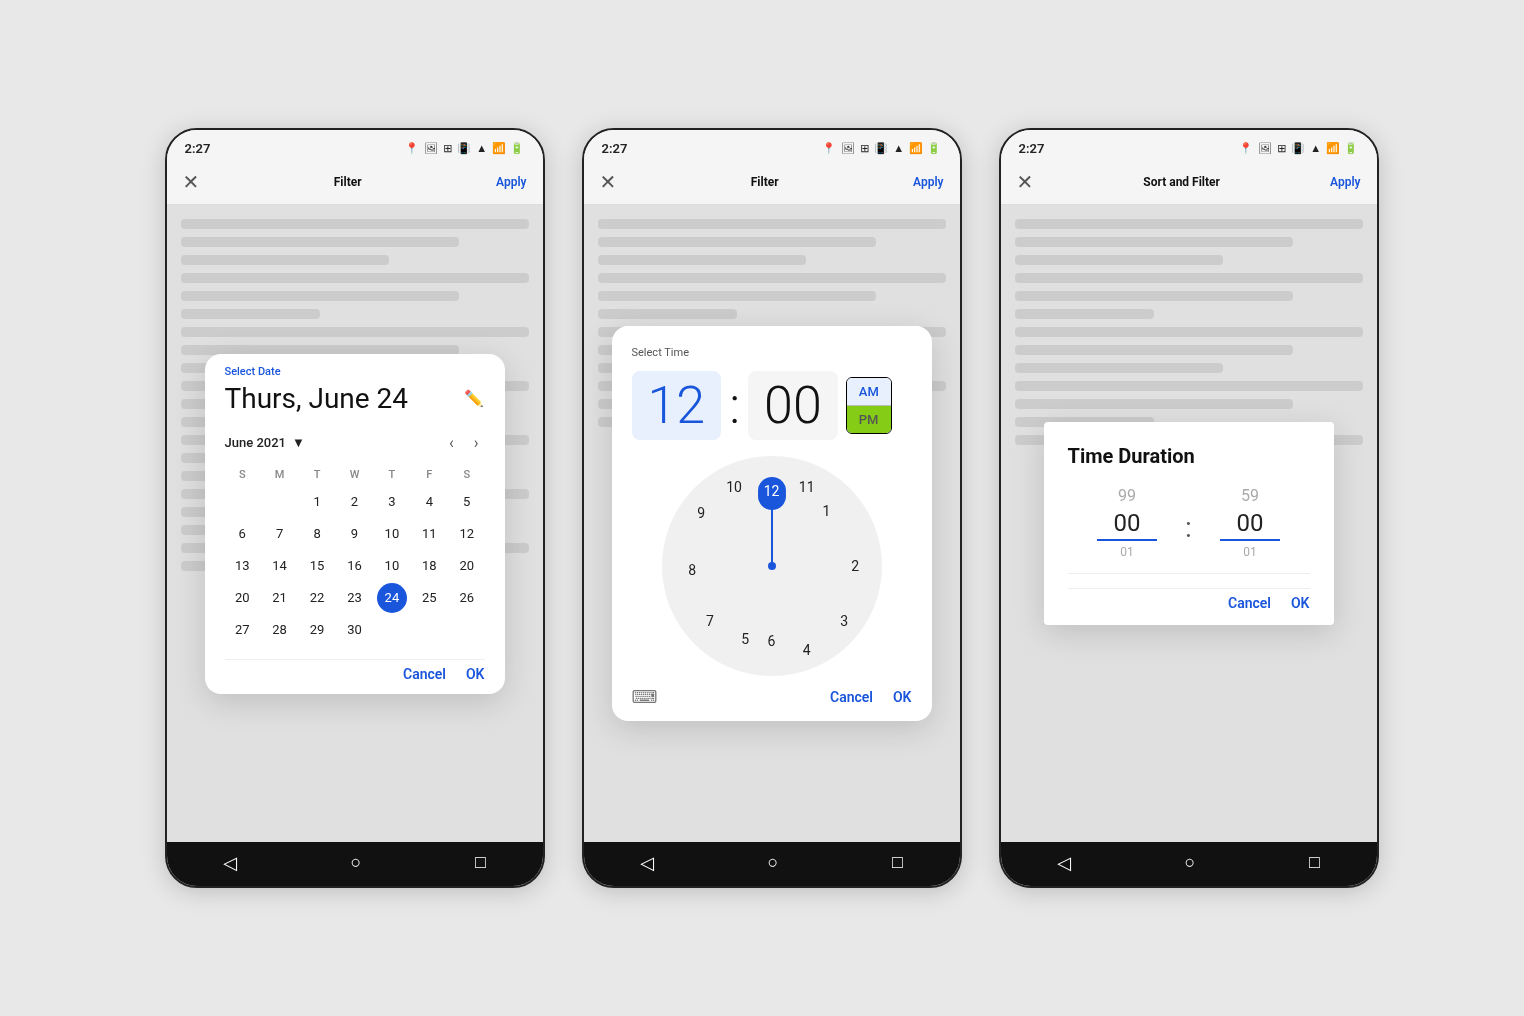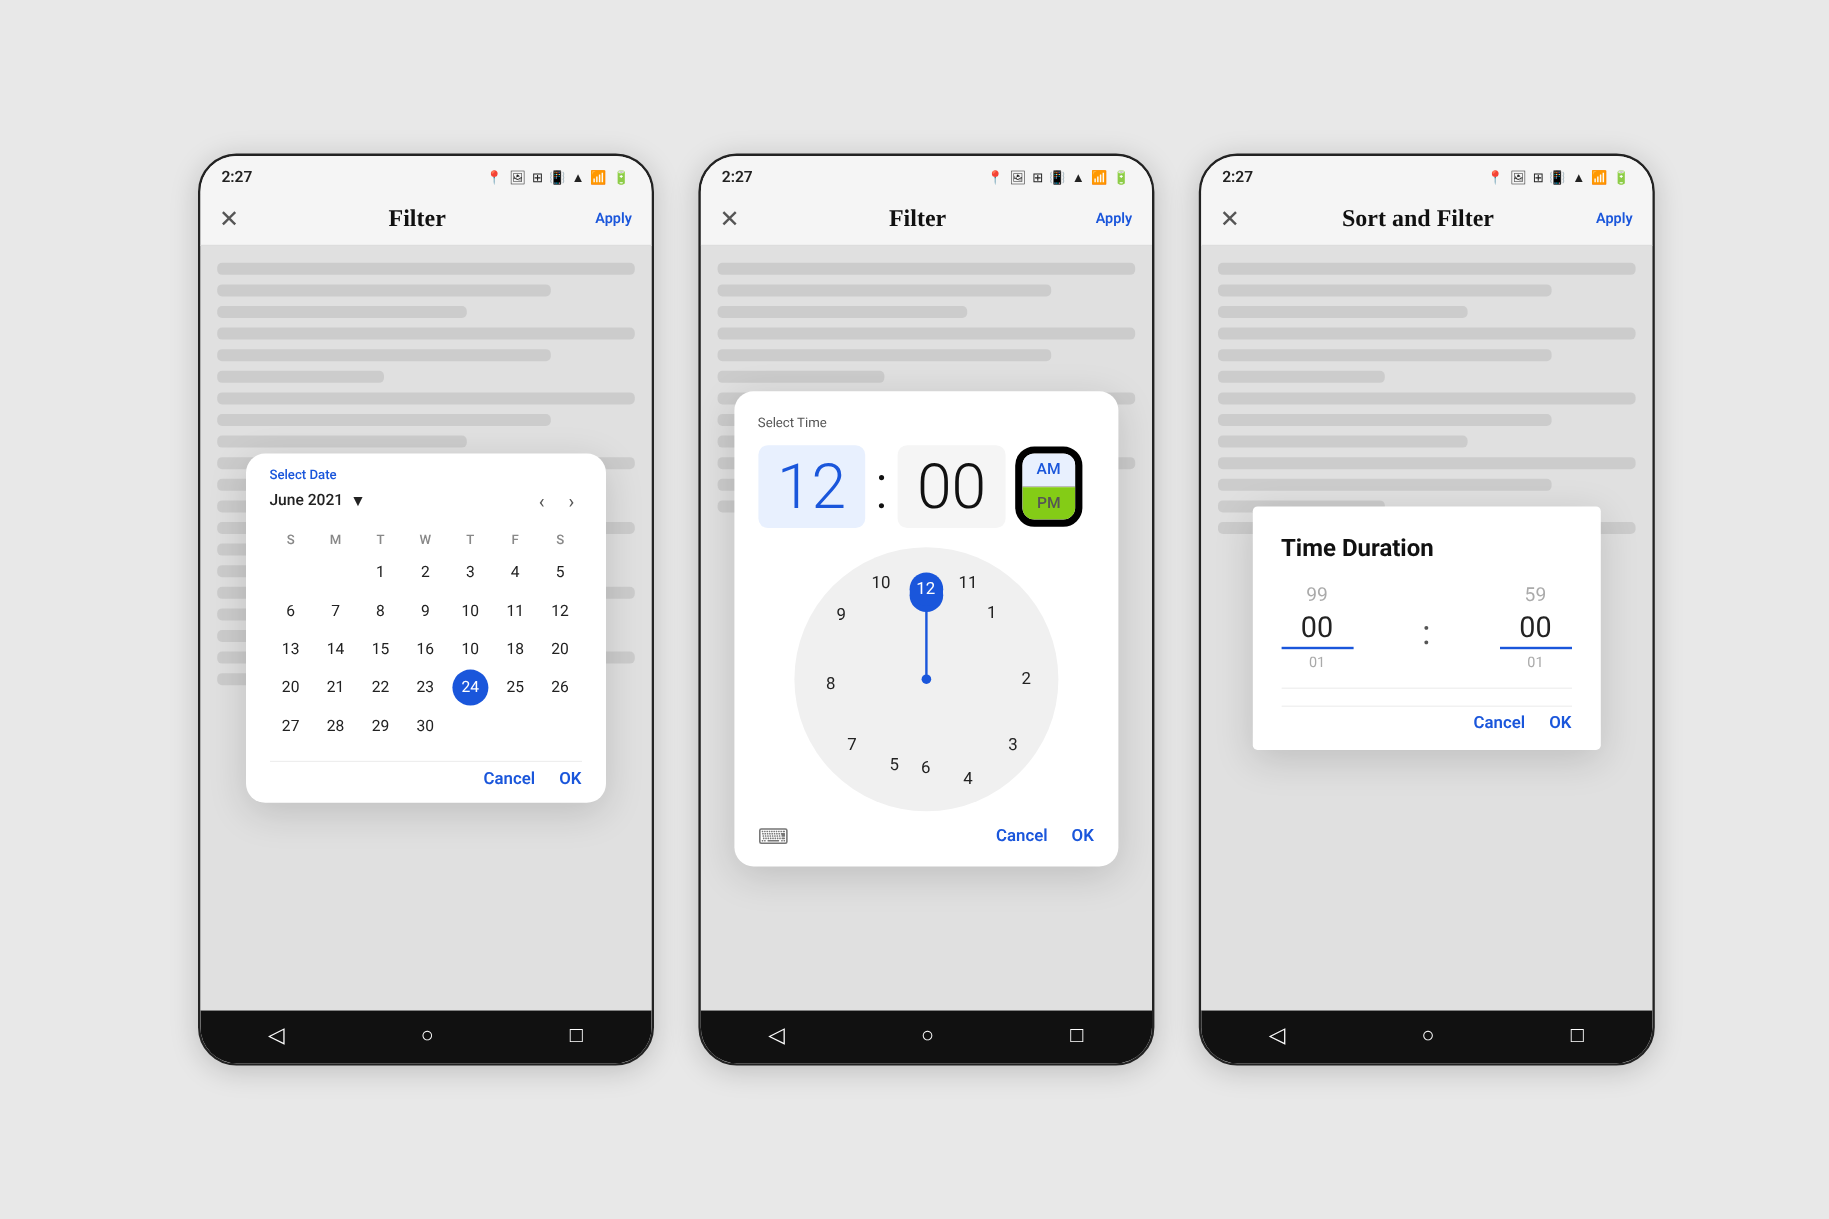--- a/index.html
+++ b/index.html
@@ -46,24 +46,23 @@
     .app-bar {
       background: #f5f5f5;
       display: flex;
       align-items: center;
       justify-content: space-between;
       padding: 8px 16px 10px 16px;
       border-bottom: 1px solid #ddd;
     }
 
     .app-bar-title {
-      font-size: 20px;
+      font-size: 12px;
       font-weight: 700;
       color: #111;
-      font-family: Liberation Serif, serif;
     }
 
     .app-bar-close {
       font-size: 20px;
       color: #555;
       cursor: pointer;
     }
 
     .app-bar-apply {
       font-size: 12px;
@@ -268,24 +267,23 @@
       color: #111;
       background: #f5f5f5;
       border-radius: 8px;
       padding: 4px 16px;
       cursor: pointer;
     }
 
     .ampm-group {
       display: flex;
       flex-direction: column;
-      border: 6px solid #000000;
-      border-radius: 16px;
+      border: 1px solid #000000;
+      border-radius: 6px;
       overflow: hidden;
-      text-align: right;
     }
 
     .ampm-btn {
       font-size: 13px;
       font-weight: 500;
       color: #555;
       padding: 6px 12px;
       cursor: pointer;
       background: #84cc16;
     }
@@ -364,22 +362,22 @@
     .duration-title {
       font-size: 20px;
       font-weight: 700;
       color: #111;
       margin-bottom: 18px;
     }
 
     .duration-row {
       display: flex;
       align-items: center;
-      justify-content: space-between;
-      gap: 16px;
+      justify-content: center;
+      gap: 28px;
     }
 
     .duration-col {
       display: flex;
       flex-direction: column;
       align-items: center;
       gap: 4px;
       min-width: 60px;
     }
 
@@ -475,20 +473,24 @@
       <div class="bg-line short"></div>
       <div class="bg-line long"></div>
       <div class="bg-line medium"></div>
       <div class="bg-line xshort"></div>
       <div class="bg-line long"></div>
       <div class="bg-line medium"></div>
     </div>
     <div class="dialog-overlay">
       <div class="calendar-dialog">
         <div class="select-date-label">Select Date</div>
+        <div class="calendar-header-date">
+          <span class="calendar-big-date">Thurs, June 24</span>
+          <span class="edit-icon">✏️</span>
+        </div>
         <div class="calendar-month-nav">
           <div class="month-label">
             <span>June 2021</span>
             <span>▼</span>
           </div>
           <div class="nav-arrows-group">
             <span class="nav-arrow">‹</span>
             <span class="nav-arrow">›</span>
           </div>
         </div>

